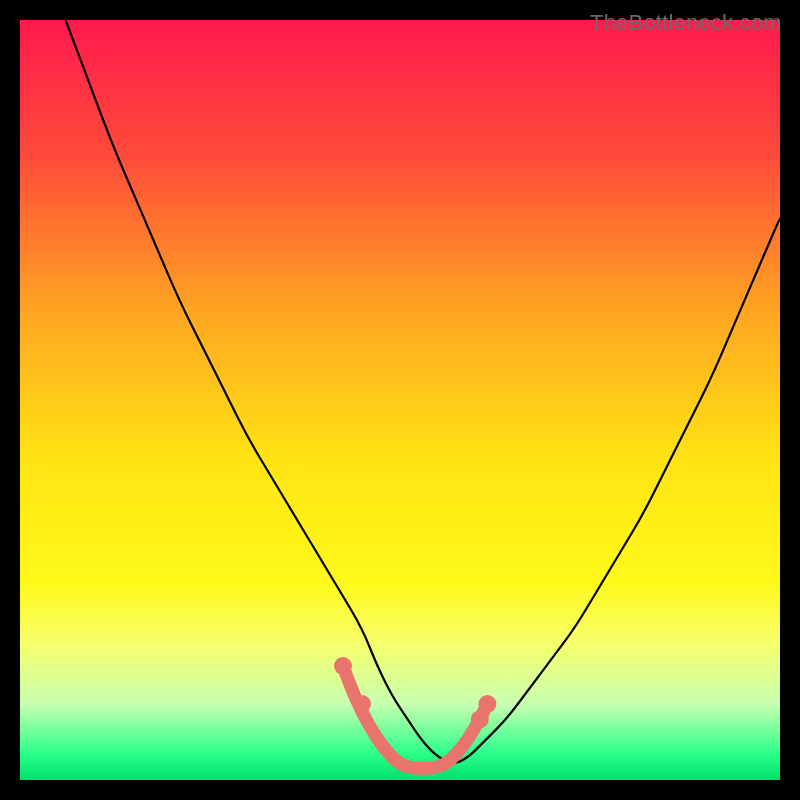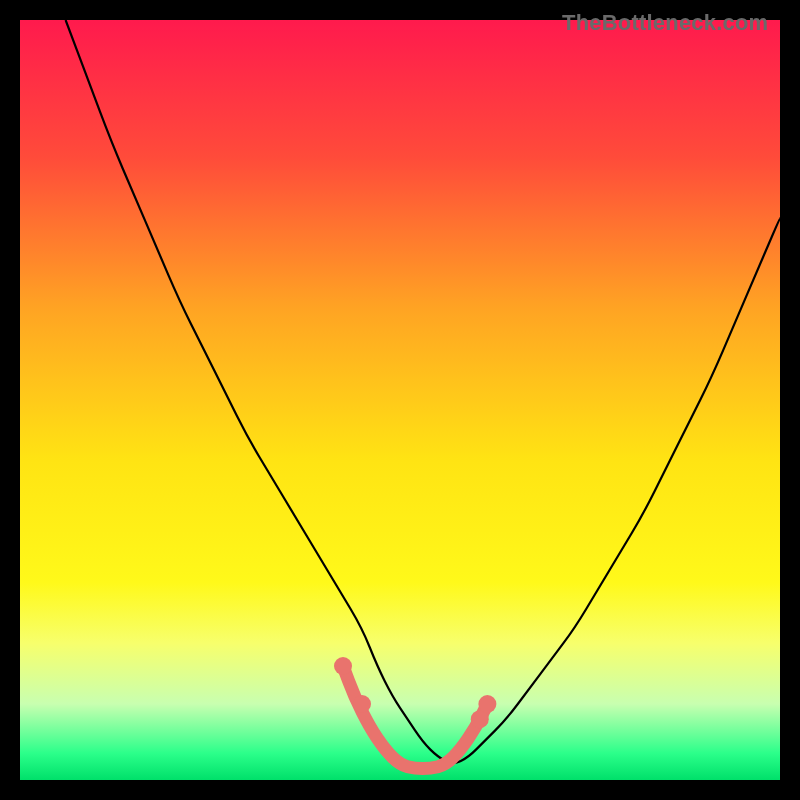--- a/index.html
+++ b/index.html
@@ -16,22 +16,23 @@
     top: 20px;
     width: 760px;
     height: 760px;
     background: #000;
   }
   .watermark {
     position: absolute;
     color: #6a6a6a;
     font-family: Arial, Helvetica, sans-serif;
     font-size: 22px;
-    font-weight: 700;
+    font-weight: 400;
     letter-spacing: 0.2px;
+    margin-left: 28px;
   }
   svg {
     position: absolute;
     left: 0;
     top: 0;
   }
 </style>
 </head>
 <body>
 

